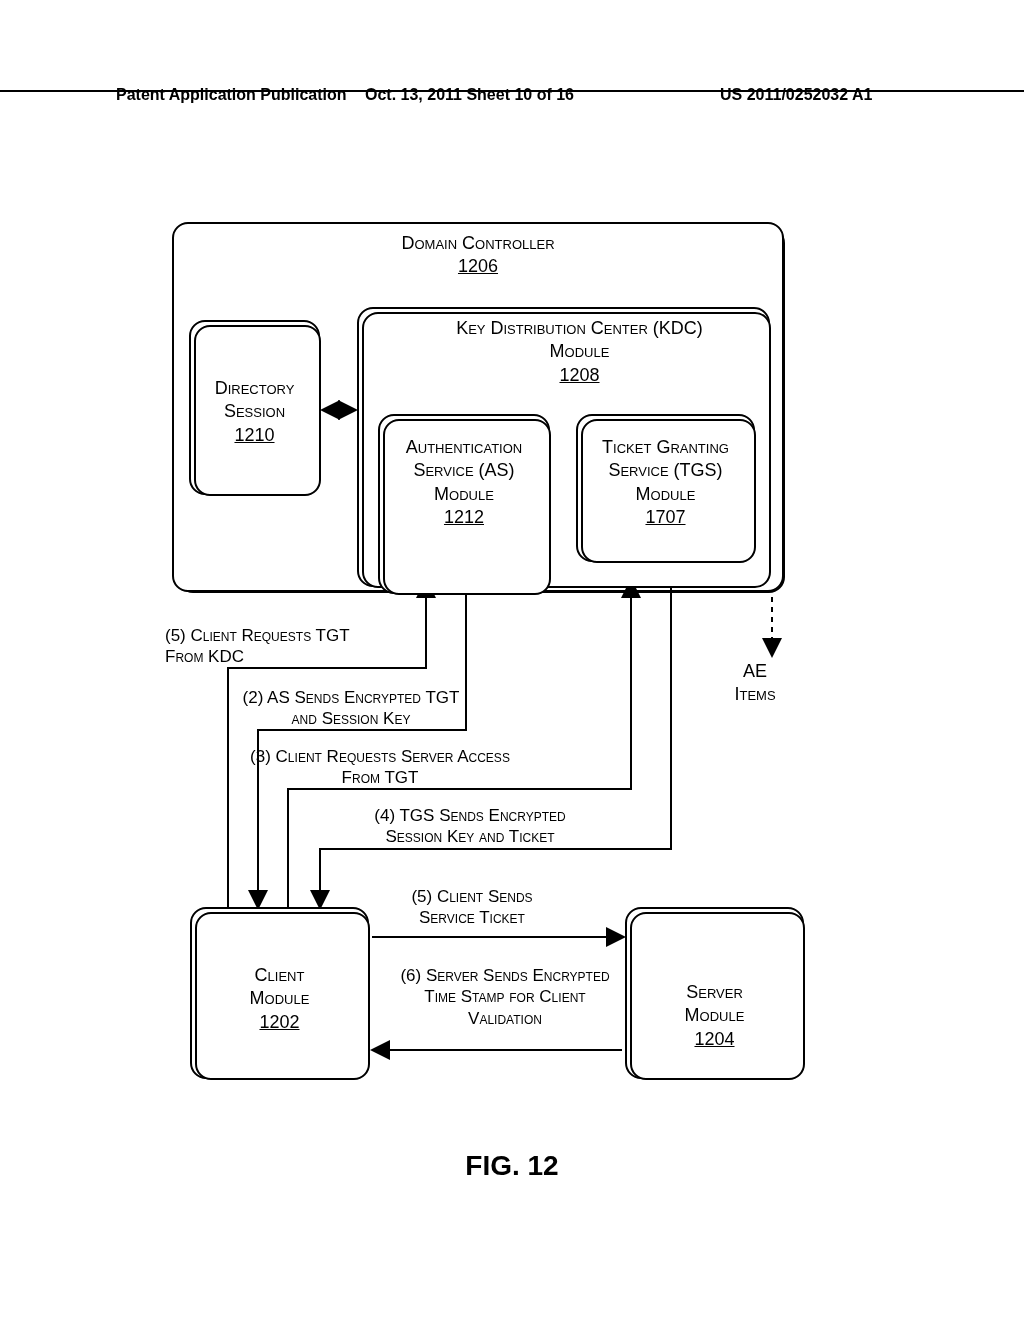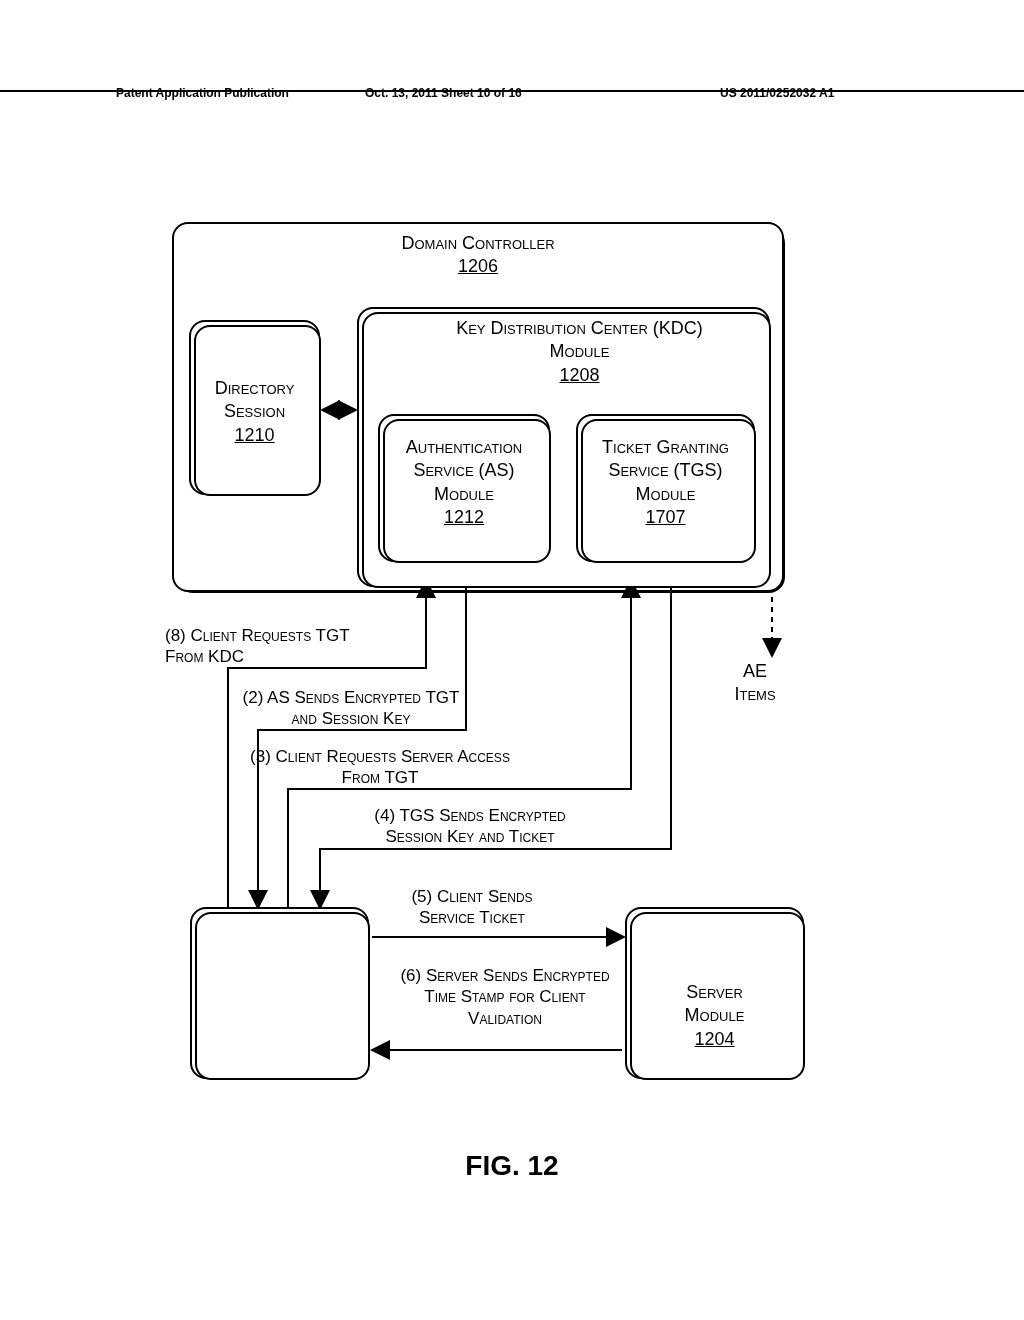--- a/index.html
+++ b/index.html
@@ -10,21 +10,21 @@
       background: #fff;
       position: relative;
     }
     .header {
       position: absolute;
       top: 86px; left: 0; right: 0;
       border-bottom: 2px solid #000;
       padding-bottom: 4px;
       display: flex;
       font-weight: bold;
-      font-size: 12px;
+      font-size: 16px;
     }
     .header .left { position: absolute; left: 116px; }
     .header .mid { position: absolute; left: 365px; }
     .header .right { position: absolute; left: 720px; }
     .page-body { position: absolute; top: 0; left: 0; width: 1024px; height: 1320px; }
     .box {
       position: absolute;
       border: 2px solid #000;
       border-radius: 16px;
       background: #fff;
@@ -95,53 +95,57 @@
   </div>
 
   <div class="box" style="left:357px; top:307px; width:413px; height:280px; z-index:2;padding-left:32px;">
     <div class="shadow"></div>
     <div class="center-text label" style="padding-top:8px;">
       <div class="title" style="display:inline-block; max-width:300px;">Key Distribution Center (KDC) Module</div>
       <div class="ref">1208</div>
     </div>
   </div>
 
-  <div class="box" style="left:378px; top:414px; width:172px; height:148px; z-index:3;">
+  <div class="box" style="left:378px; top:414px; width:172px; height:180px; z-index:3;">
     <div class="shadow"></div>
     <div class="center-text label" style="padding-top:20px;">
       <div class="title" style="display:inline-block;max-width:150px;">Authentication Service (AS) Module</div>
       <div class="ref">1212</div>
     </div>
   </div>
 
   <div class="box" style="left:576px; top:414px; width:179px; height:148px; z-index:3;">
     <div class="shadow"></div>
     <div class="center-text label" style="padding-top:20px;">
       <div class="title" style="display:inline-block;max-width:160px;">Ticket Granting Service (TGS) Module</div>
       <div class="ref">1707</div>
     </div>
   </div>
 
   <div class="box" style="left:190px; top:907px; width:179px; height:172px; z-index:2;">
     <div class="shadow"></div>
+    <div class="center-text label" style="padding-top:55px;">
+      <div class="title" style="display:inline-block;max-width:100px;">Client Module</div>
+      <div class="ref">1202</div>
+    </div>
   </div>
 
   <div class="box" style="left:625px; top:907px; width:179px; height:172px; z-index:2;">
     <div class="shadow"></div>
     <div class="center-text label" style="padding-top:72px;">
       <div class="title" style="display:inline-block;max-width:100px;">Server Module</div>
       <div class="ref">1204</div>
     </div>
   </div>
 
   <div class="step-label" style="left:720px; top:660px; width:70px; font-size:18px;">
     <span>AE Items</span>
   </div>
 
-  <div class="step-label" style="left:165px; top:625px; width:208px; text-align:left;">(8) Client Requests TGT From KDC</div>
+  <div class="step-label" style="left:165px; top:625px; width:208px; text-align:left;">(5) Client Requests TGT From KDC</div>
   <div class="step-label" style="left:240px; top:687px; width:222px;">(2) AS Sends Encrypted TGT and Session Key</div>
   <div class="step-label" style="left:250px; top:746px; width:260px;">(3) Client Requests Server Access From TGT</div>
   <div class="step-label" style="left:350px; top:805px; width:240px;">(4) TGS Sends Encrypted Session Key and Ticket</div>
   <div class="step-label" style="left:387px; top:886px; width:170px;">(5) Client Sends Service Ticket</div>
   <div class="step-label" style="left:395px; top:965px; width:220px;">(6) Server Sends Encrypted Time Stamp for Client Validation</div>
 
   <svg class="arrows">
     <defs>
       <marker id="ah" markerWidth="10" markerHeight="10" refX="8" refY="5" orient="auto">
         <path d="M0,0 L10,5 L0,10 z" fill="#000"></path>

